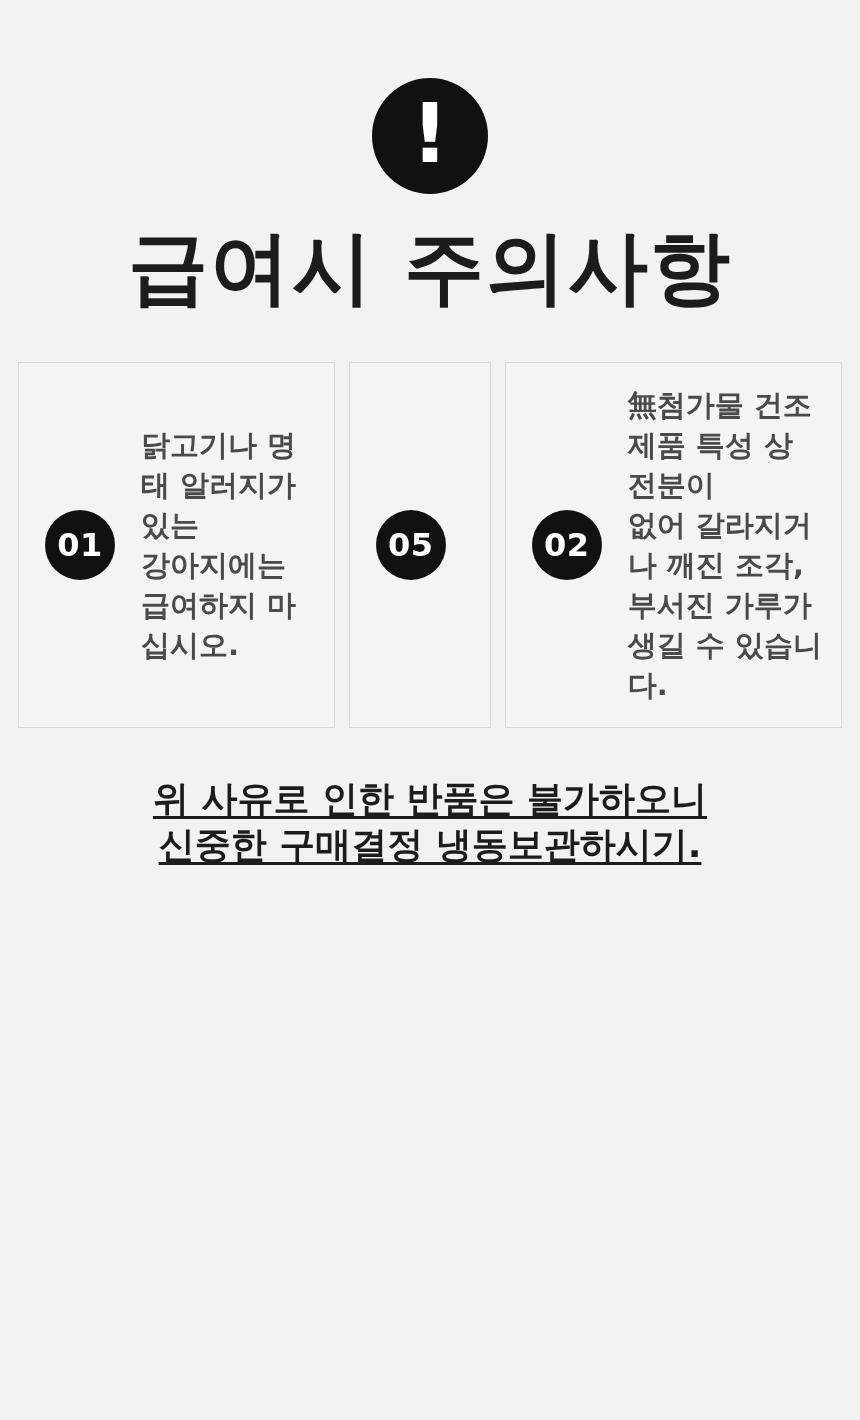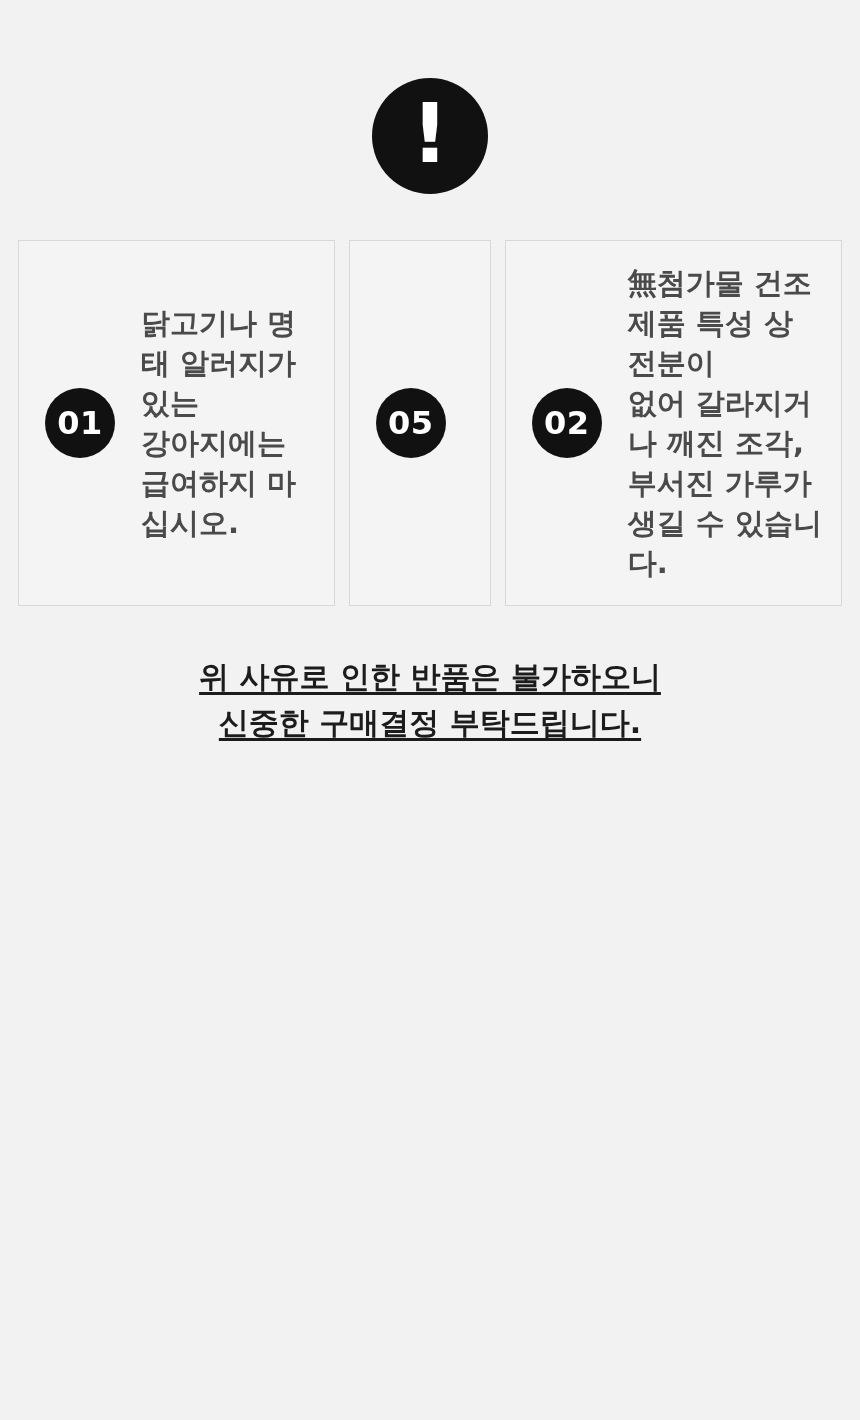--- a/index.html
+++ b/index.html
@@ -95,39 +95,40 @@
     font-family: "DejaVu Sans", "Liberation Sans", sans-serif;
   }
 
   
   .footer {
     margin-top: 48px;
     text-align: center;
   }
   .footer-line {
     display: inline-block;
-    font-size: 30px;
+    font-size: 36px;
     line-height: 46px;
     font-weight: bold;
     color: #1c1c1c;
     text-decoration: underline;
     text-underline-offset: 5px;
     font-family: "DejaVu Sans", "Liberation Sans", sans-serif;
     text-align: right;
   }
 </style>
 </head>
 <body>
 
 <div class="page">
 
   <div class="header">
     <div class="excl-badge">
       <span class="glyph">!</span>
     </div>
+    <h1 class="main-title">급여시 주의사항</h1>
   </div>
 
   <div class="notes">
 
     <div class="note-card">
       <div class="note-num">01</div>
       <div class="note-body">닭고기나 명태 알러지가 있는
 강아지에는 급여하지 마십시오.</div>
     </div>
 
@@ -139,16 +140,16 @@
       <div class="note-num">02</div>
       <div class="note-body">無첨가물 건조제품 특성 상 전분이
 없어 갈라지거나 깨진 조각,
 부서진 가루가 생길 수 있습니다.</div>
     </div>
 
   </div>
 
   <div class="footer">
     <div><span class="footer-line">위 사유로 인한 반품은 불가하오니</span></div>
-    <div><span class="footer-line">신중한 구매결정 부탁드립니다.</span></div>
+    <div><span class="footer-line">신중한 구매결정 냉동보관하시기.</span></div>
   </div>
 
 </div>
 
 </body></html>

